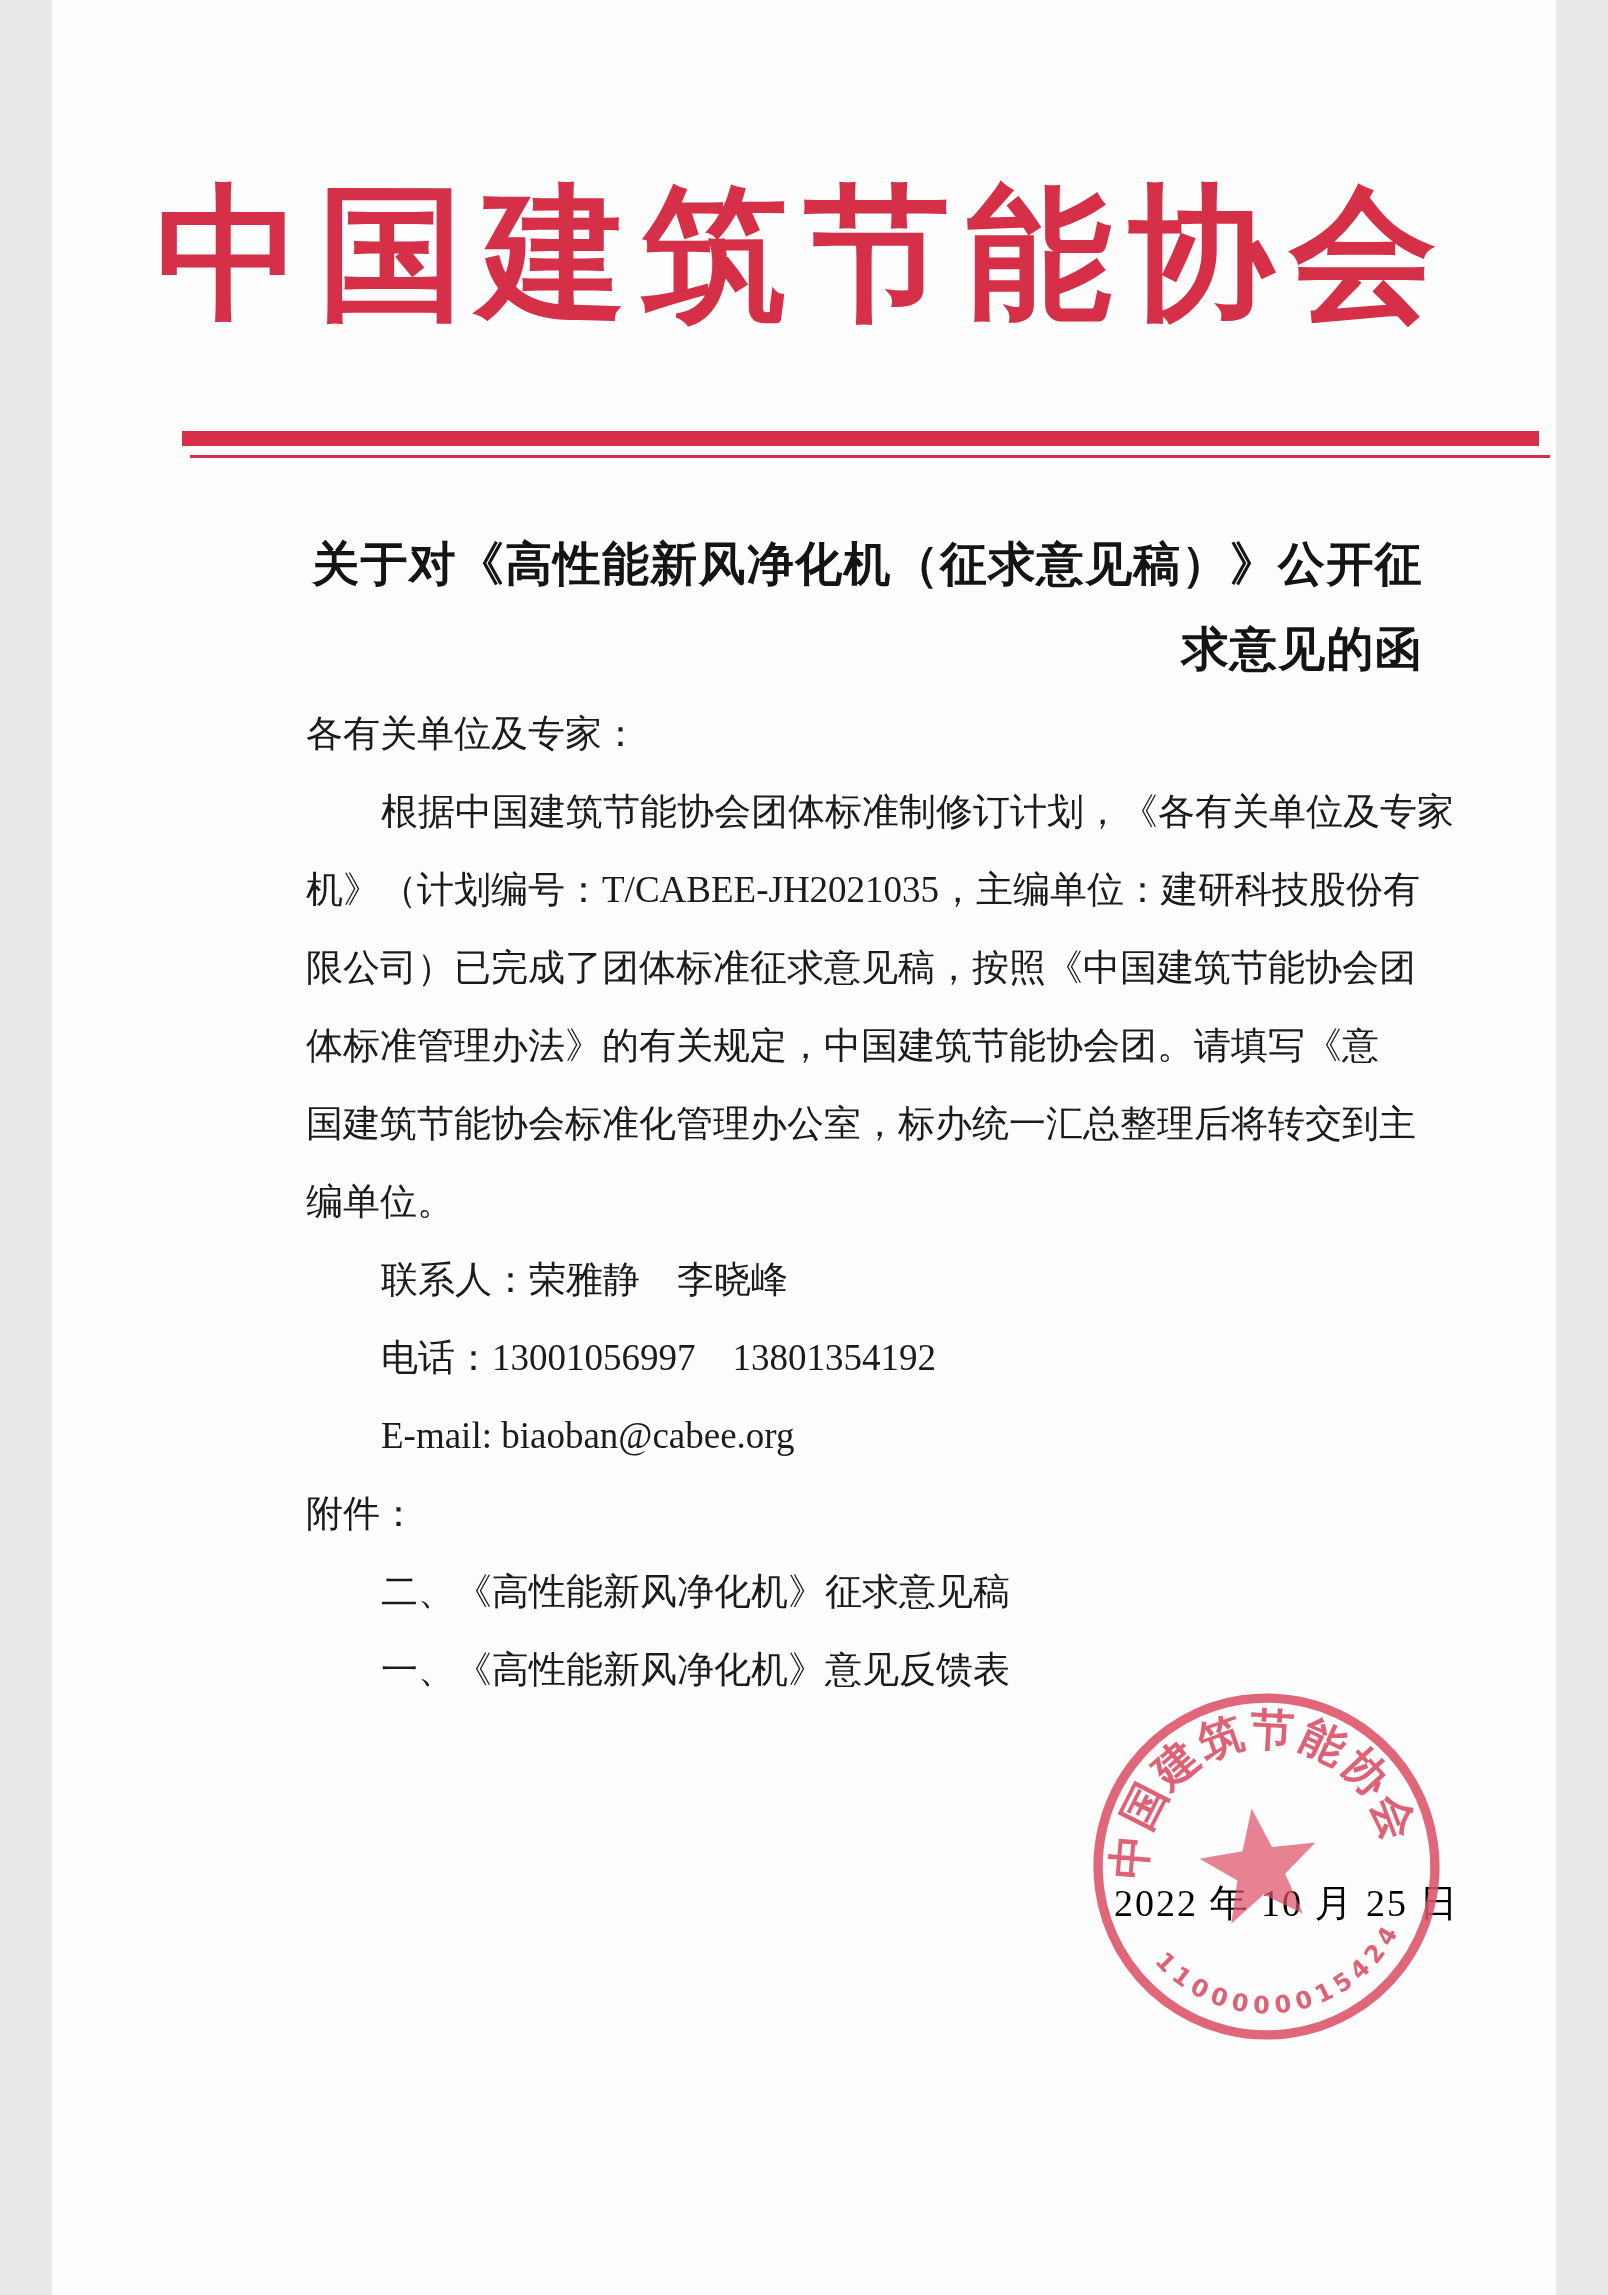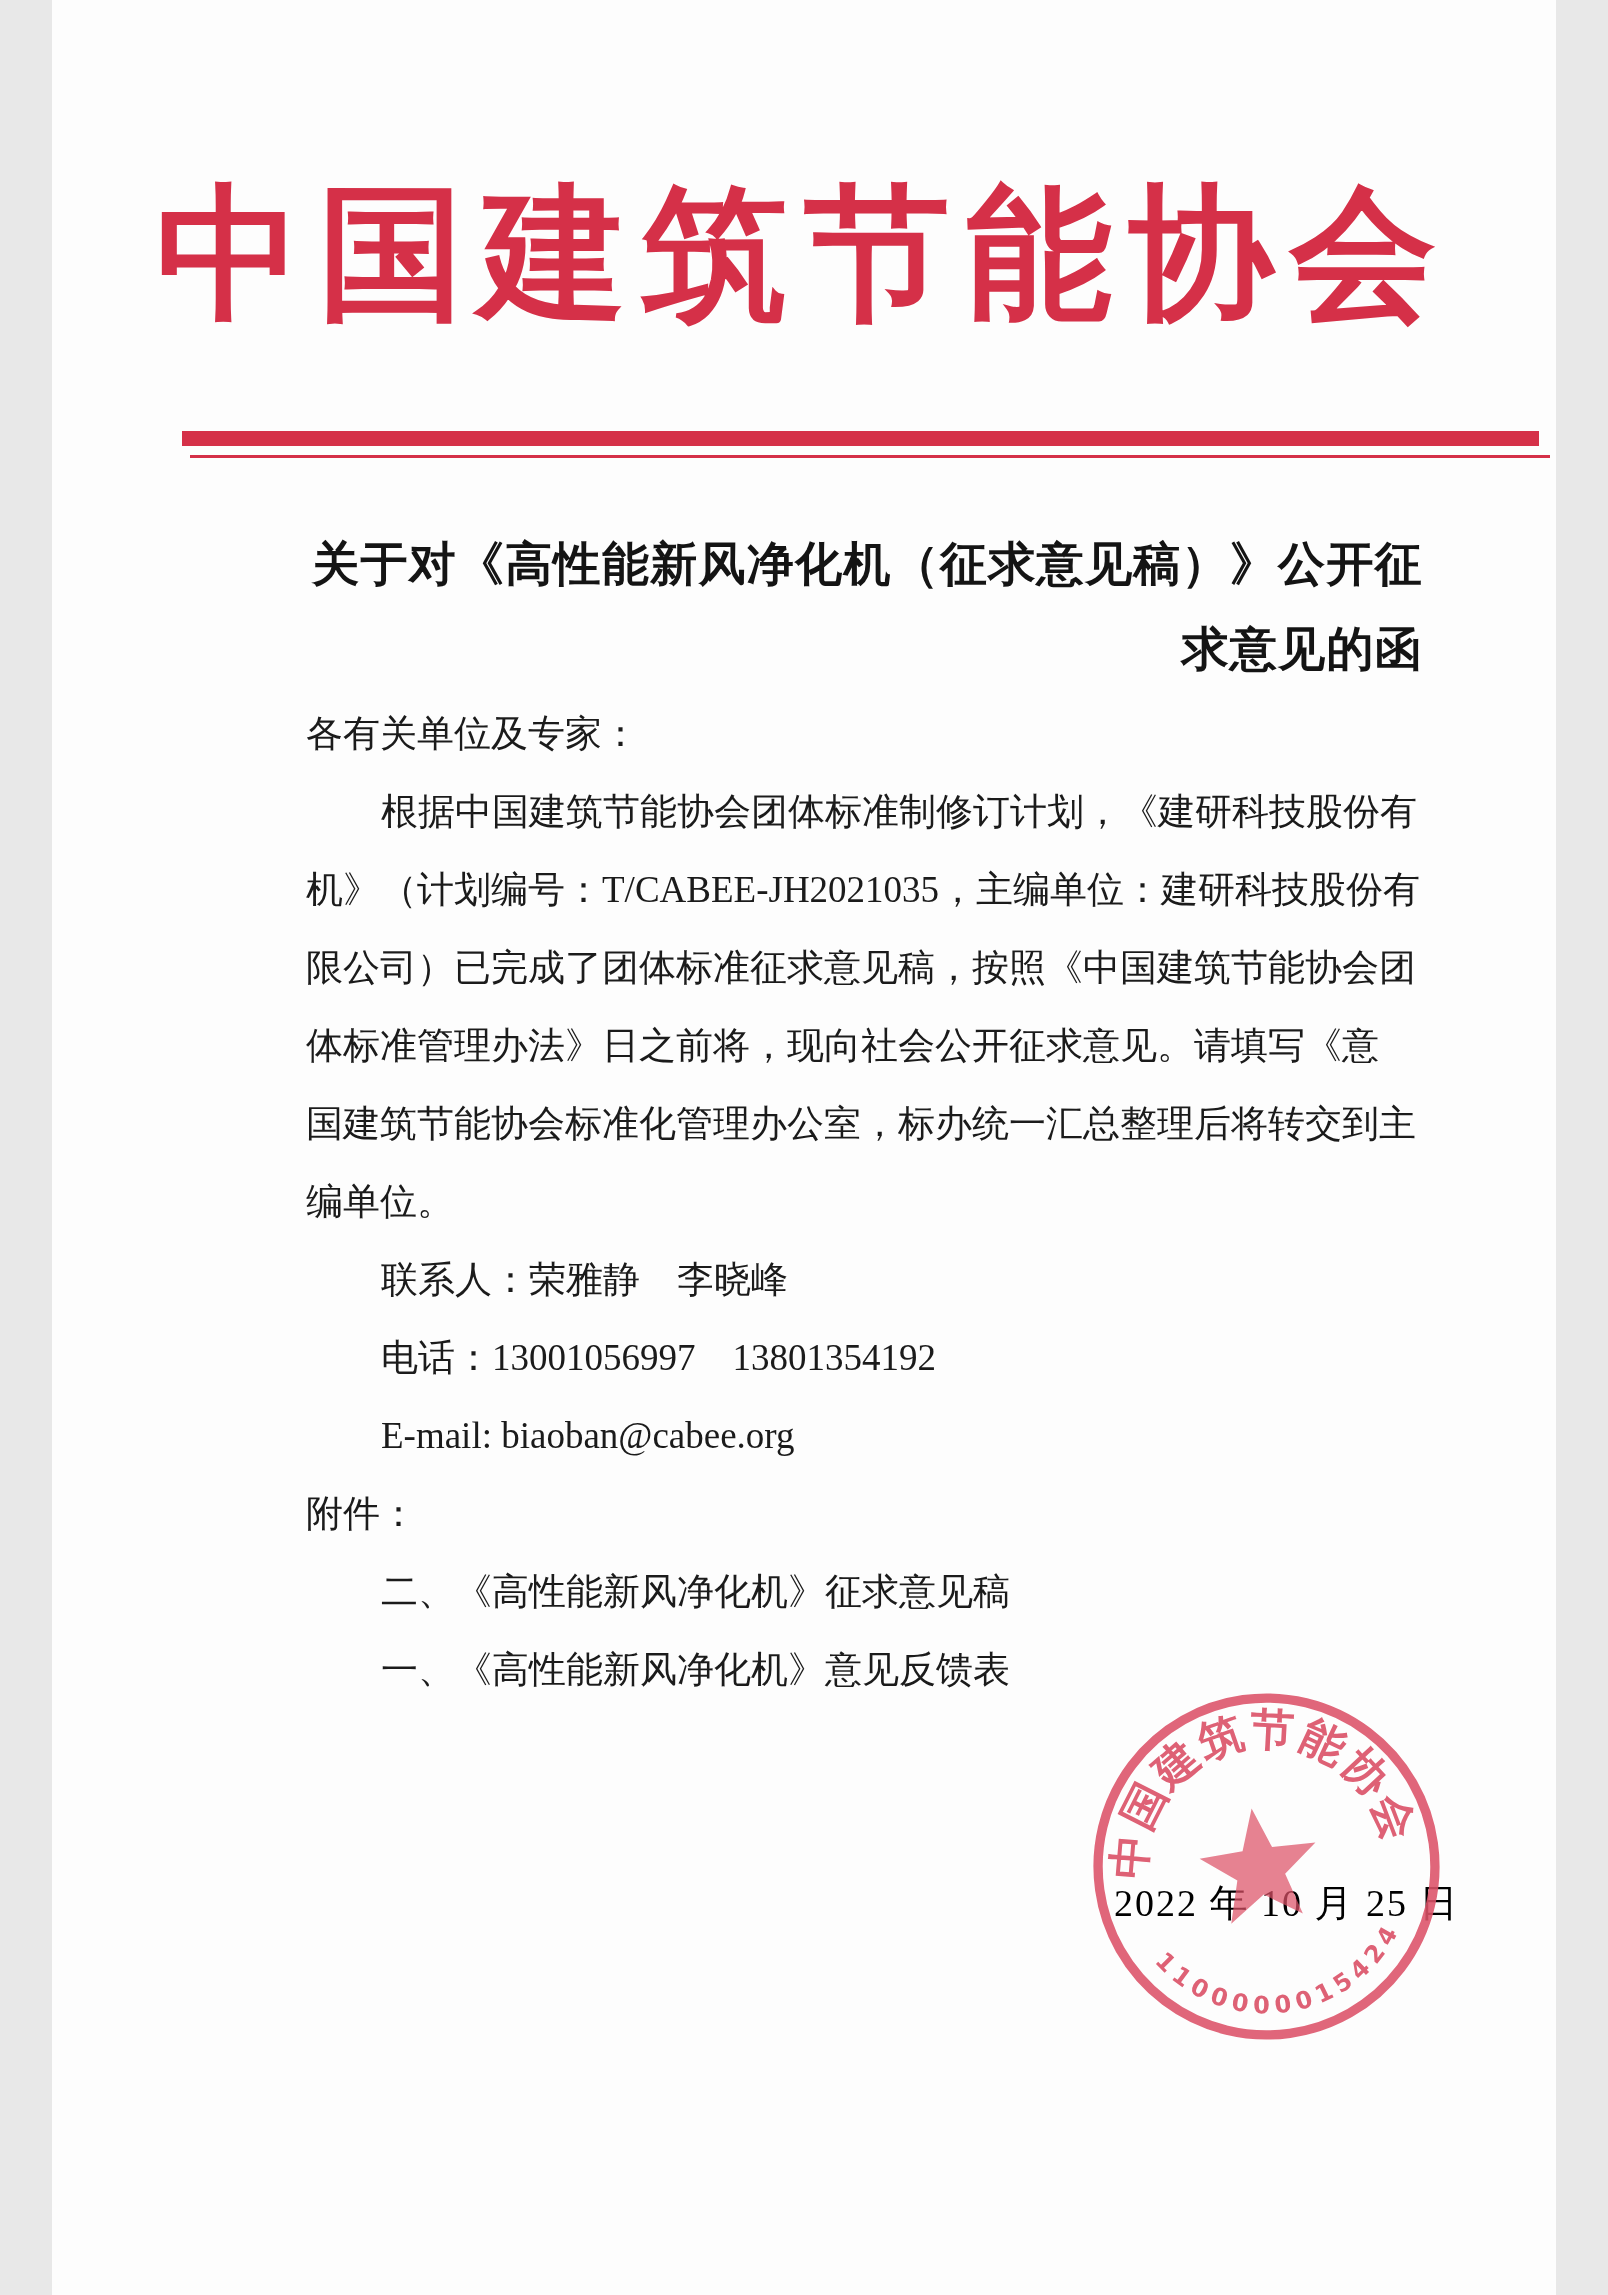--- a/index.html
+++ b/index.html
@@ -80,24 +80,24 @@
   <div class="rule-thick"></div>
   <div class="rule-thin"></div>
 
   <div class="doc-title">
     <div>关于对《高性能新风净化机（征求意见稿）》公开征</div>
     <div>求意见的函</div>
   </div>
 
   <div class="body-block">
     <div class="line">各有关单位及专家：</div>
-    <div class="line indent">根据中国建筑节能协会团体标准制修订计划，《建研科技股份有</div>
+    <div class="line indent">根据中国建筑节能协会团体标准制修订计划，《各有关单位及专家</div>
     <div class="line">机》（计划编号：T/CABEE-JH2021035，主编单位：建研科技股份有</div>
     <div class="line">限公司）已完成了团体标准征求意见稿，按照《中国建筑节能协会团</div>
-    <div class="line">体标准管理办法》日之前将，现向社会公开征求意见。请填写《意</div>
+    <div class="line">体标准管理办法》的有关规定，中国建筑节能协会团。请填写《意</div>
     <div class="line">国建筑节能协会标准化管理办公室，标办统一汇总整理后将转交到主</div>
     <div class="line">编单位。</div>
     <div class="line indent">联系人：荣雅静　李晓峰</div>
     <div class="line indent">电话：13001056997　13801354192</div>
     <div class="line indent">E-mail: biaoban@cabee.org</div>
     <div class="line">附件：</div>
     <div class="line indent">二、《高性能新风净化机》征求意见稿</div>
     <div class="line indent">一、《高性能新风净化机》意见反馈表</div>
   </div>
 

